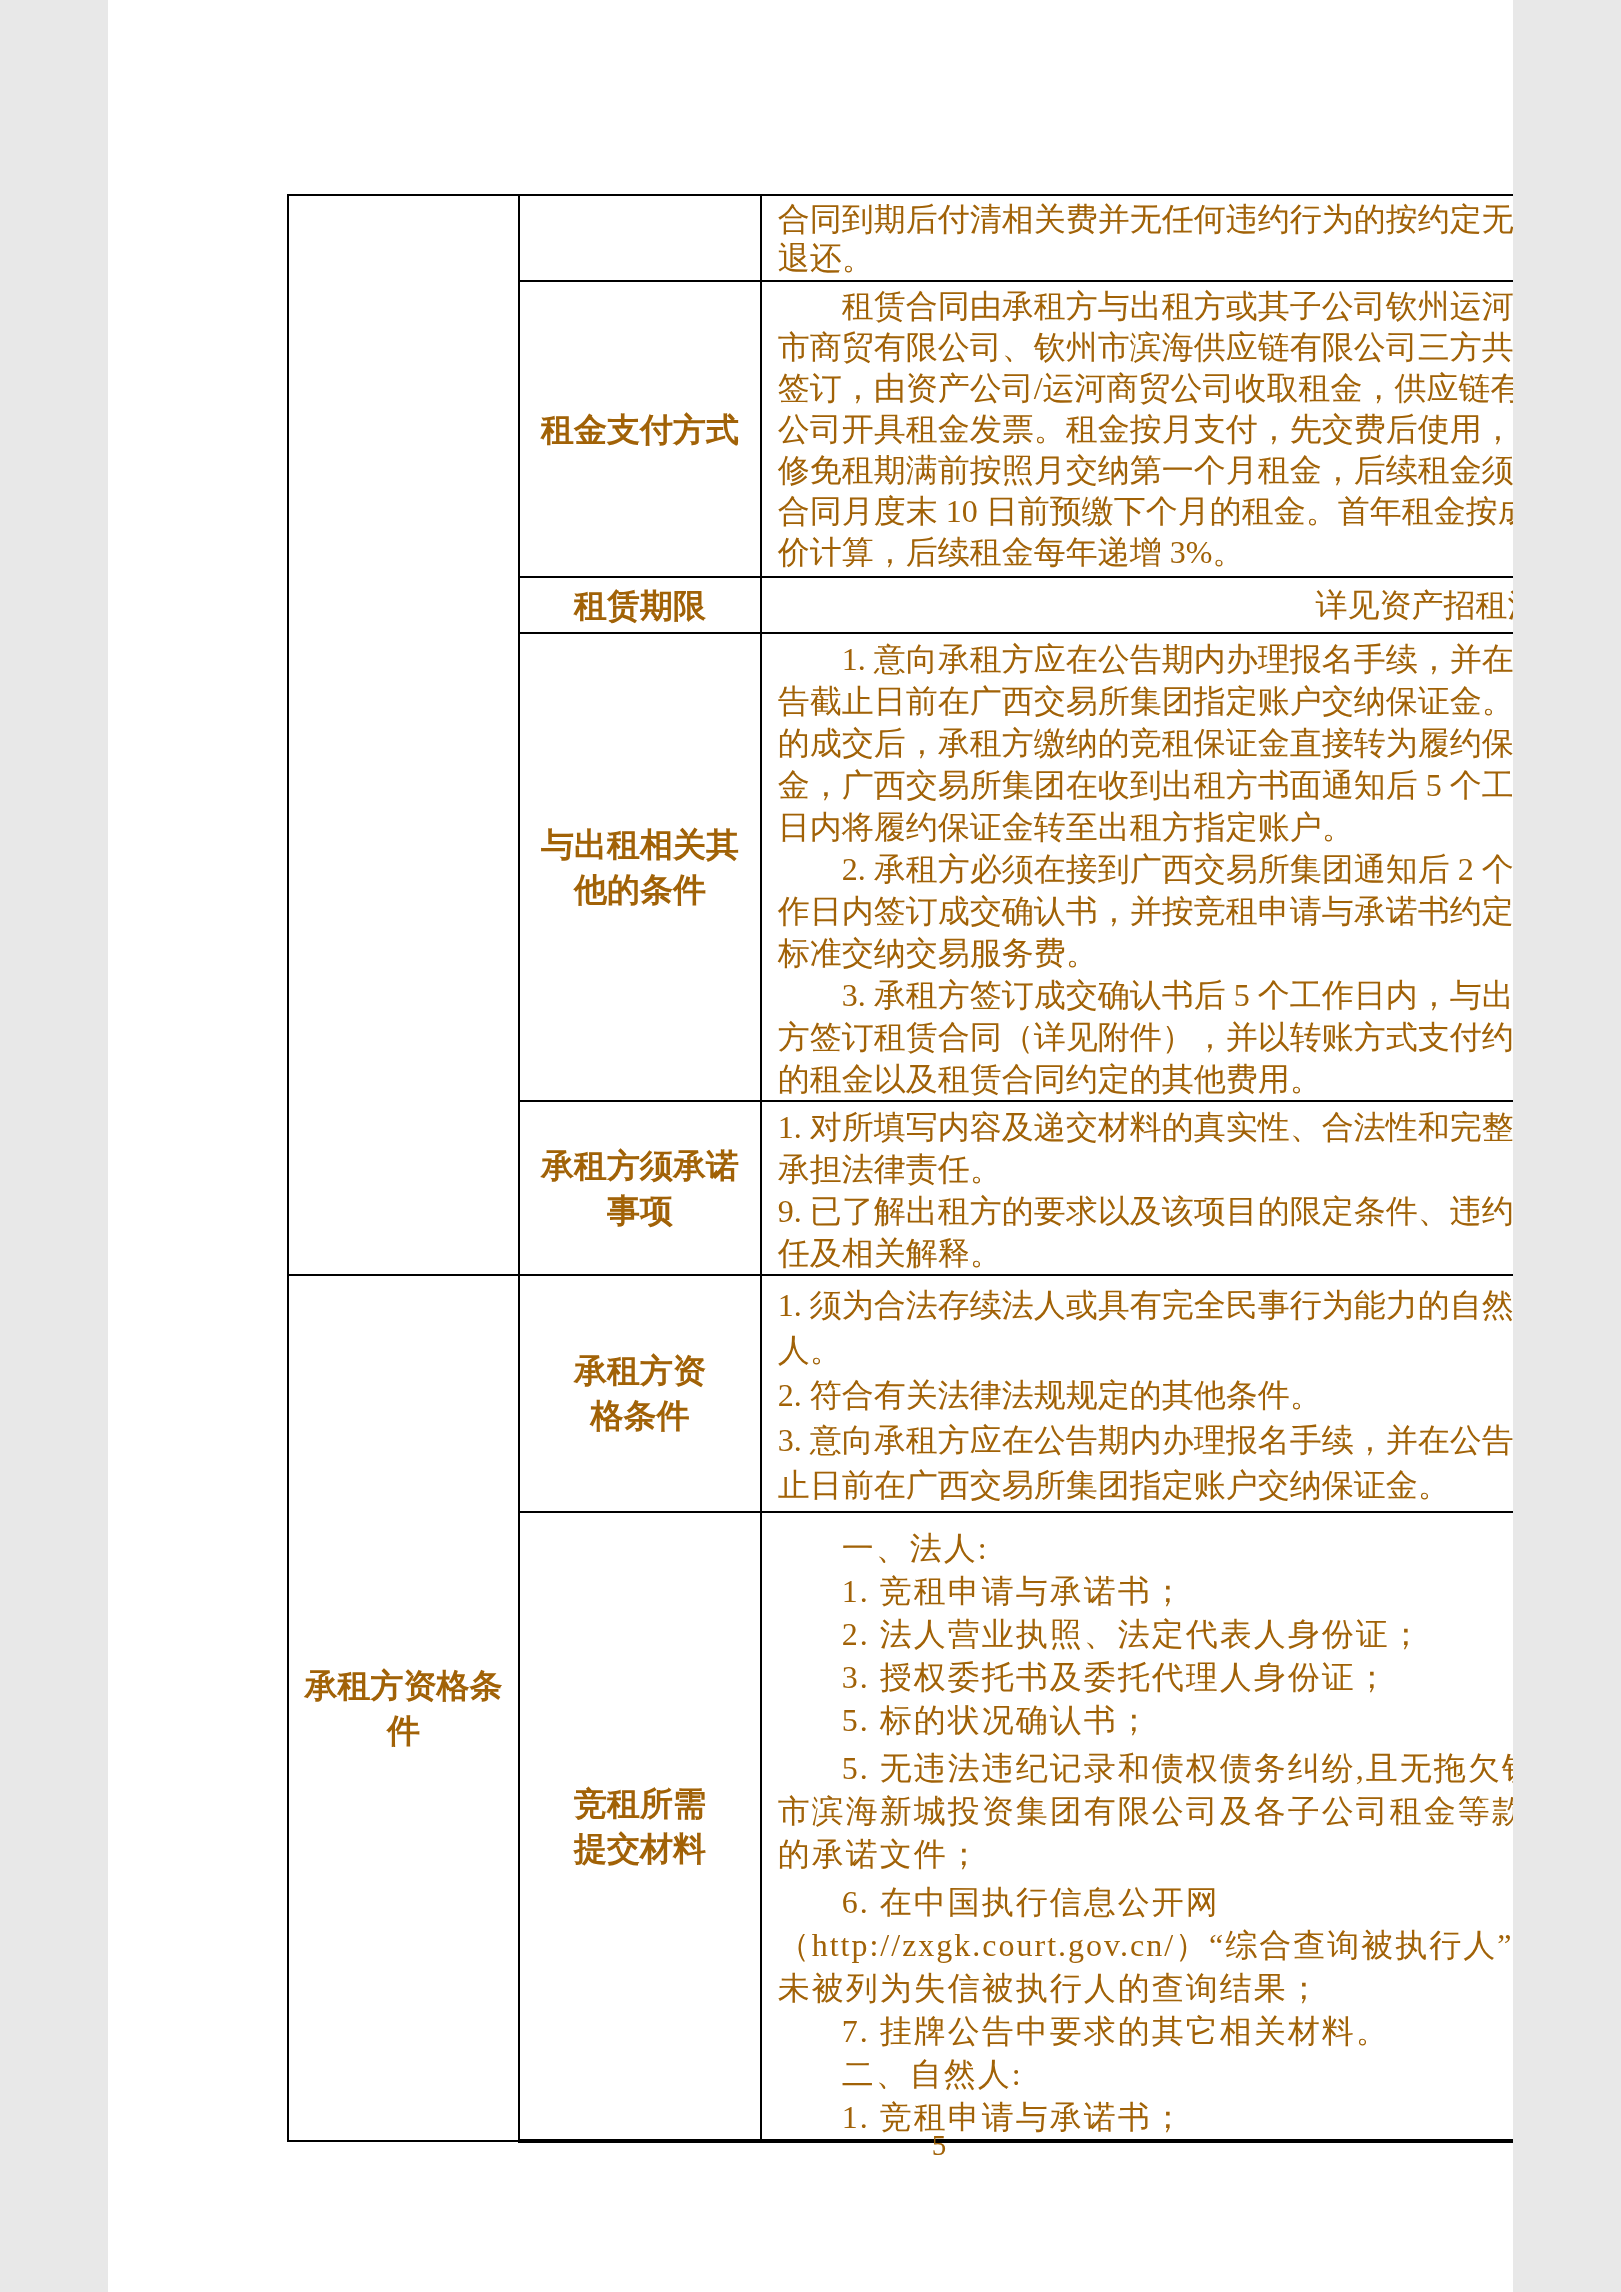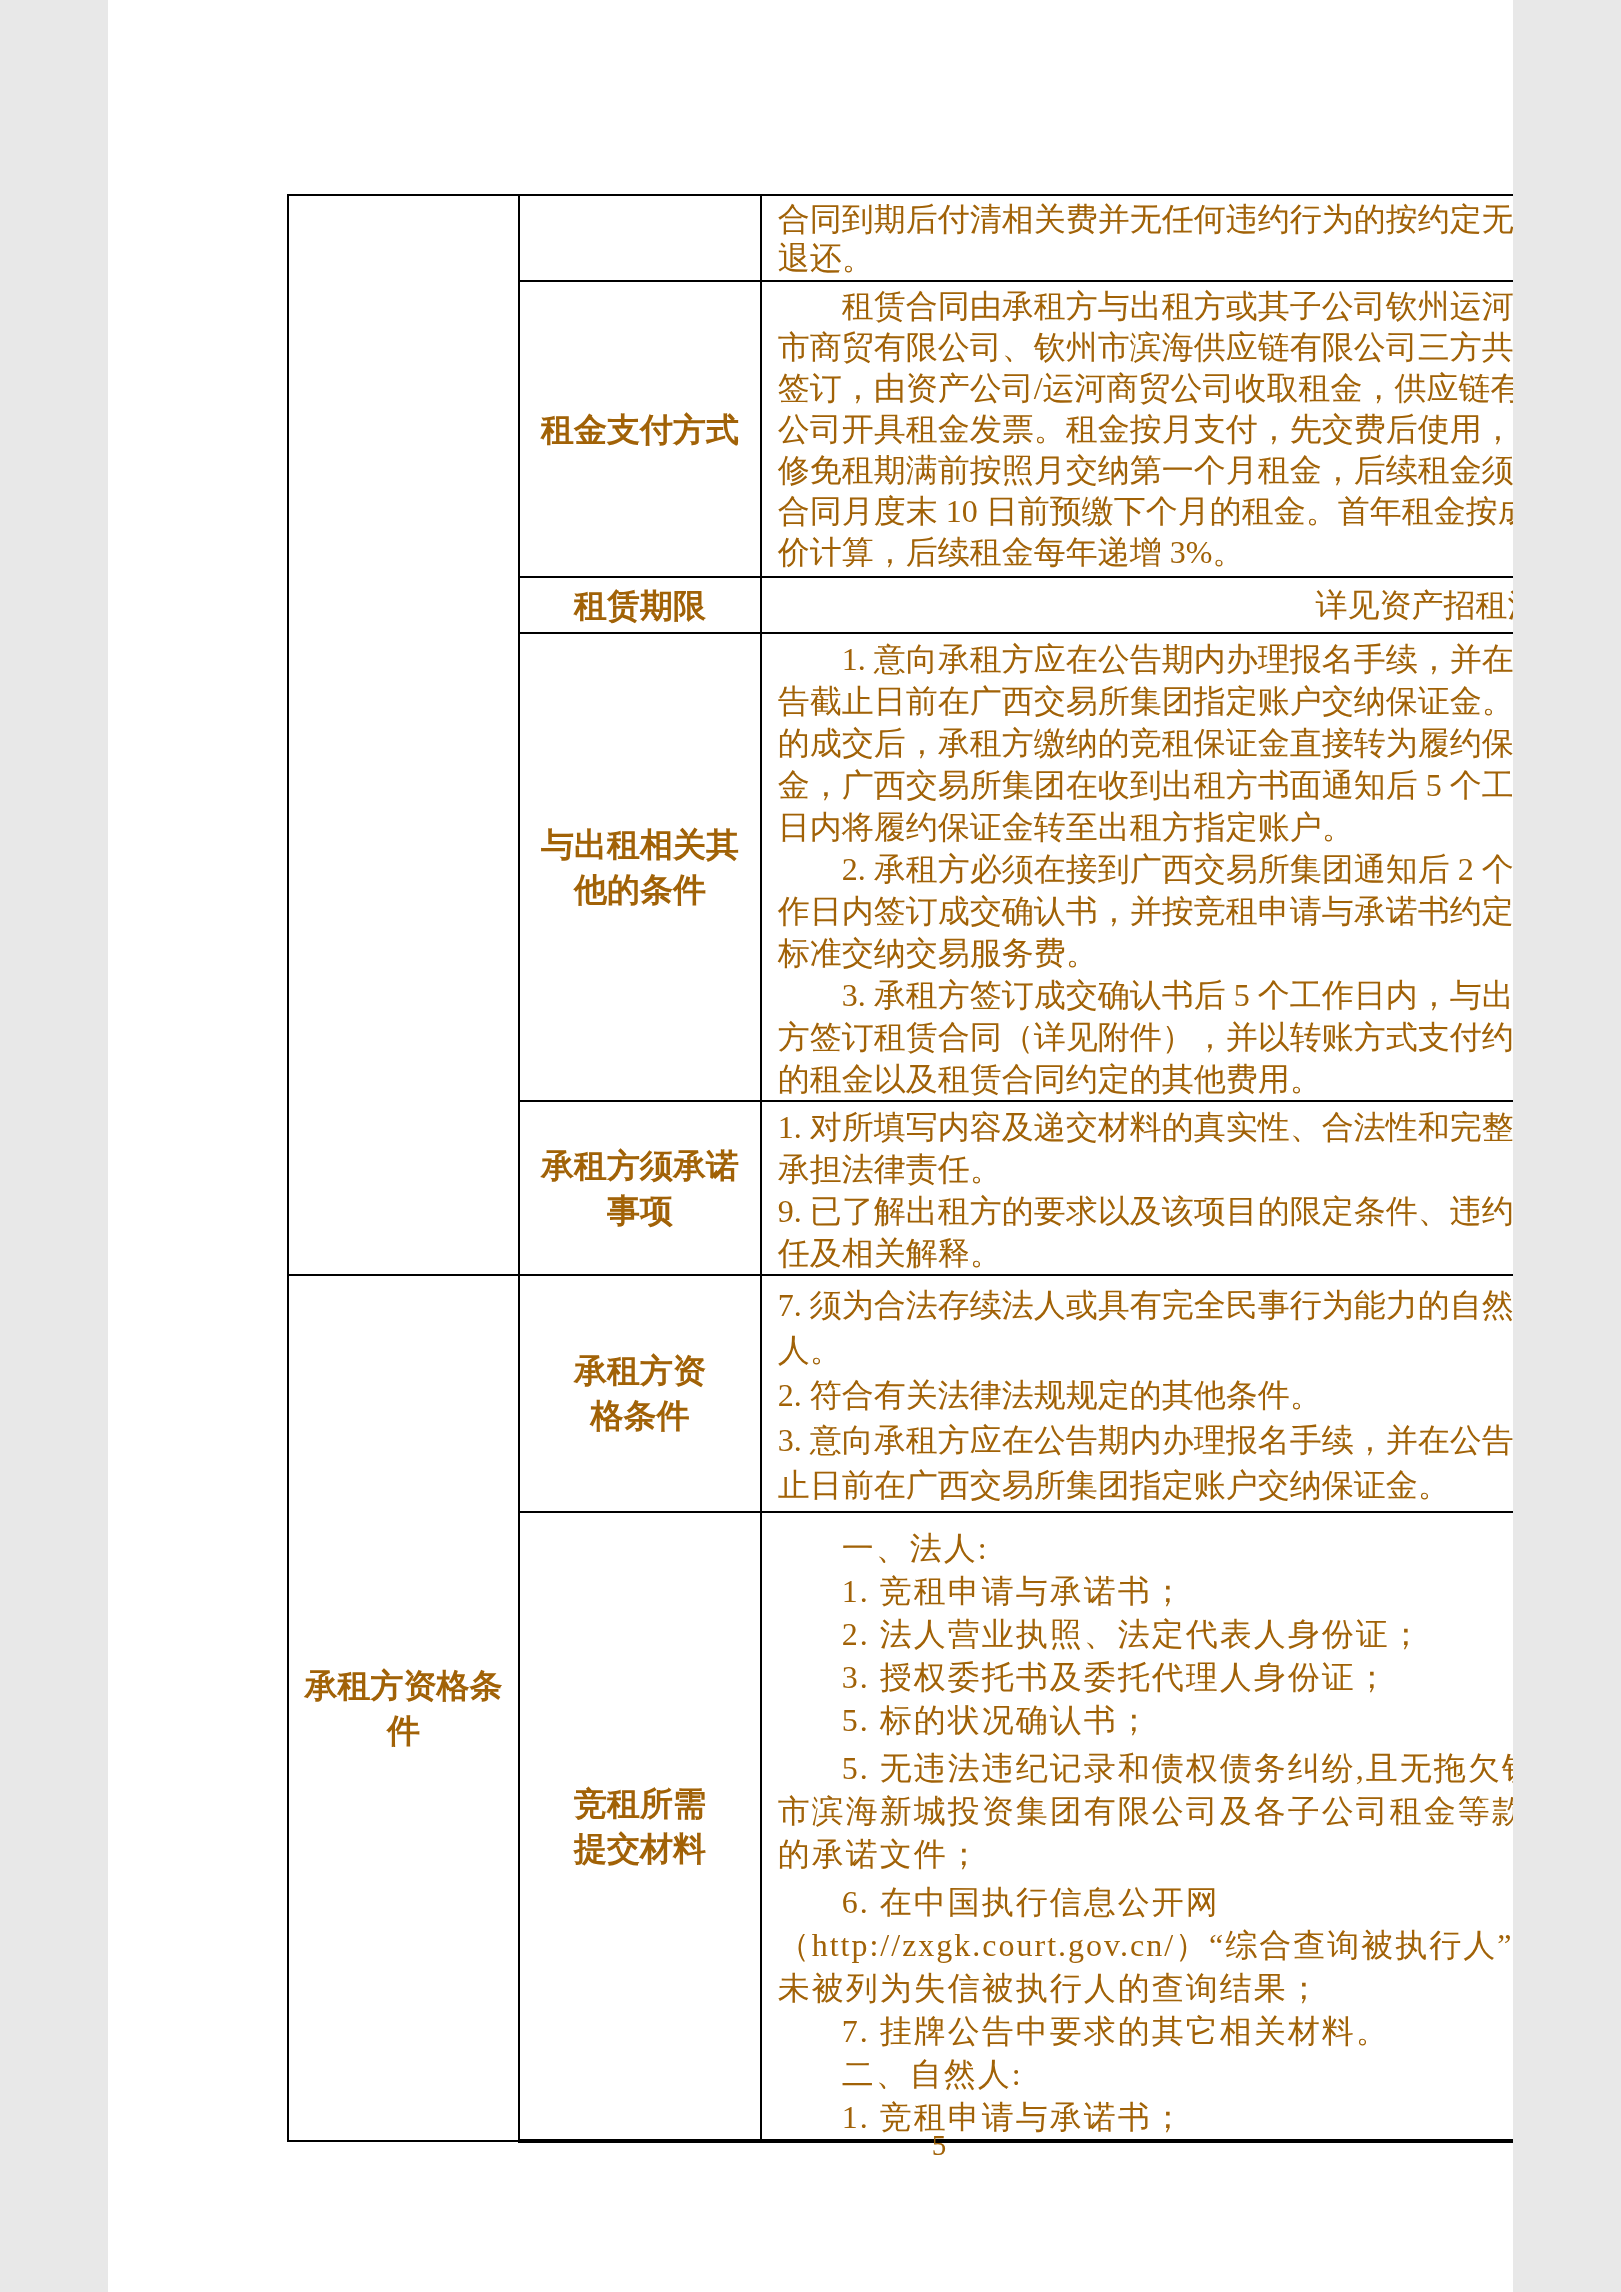--- a/index.html
+++ b/index.html
@@ -93,21 +93,21 @@
         <p>9. 已了解出租方的要求以及该项目的限定条件、违约责任及相关解释。</p>
       </td>
     </tr>
 
     <tr class="r6" style="height:237px">
       <td class="cat" rowspan="2">承租方资格条
 件</td>
       <td class="lab">承租方资
 格条件</td>
       <td class="txt">
-        <p>7. 须为合法存续法人或具有完全民事行为能力的自然人。</p>
+        <p>1. 须为合法存续法人或具有完全民事行为能力的自然人。</p>
         <p>2. 符合有关法律法规规定的其他条件。</p>
         <p>3. 意向承租方应在公告期内办理报名手续，并在公告截止日前在广西交易所集团指定账户交纳保证金。</p>
       </td>
     </tr>
 
     <tr class="r7" style="height:611px">
       <td class="lab">竞租所需
 提交材料</td>
       <td class="txt">
         <p class="ind">一、法人:</p>

